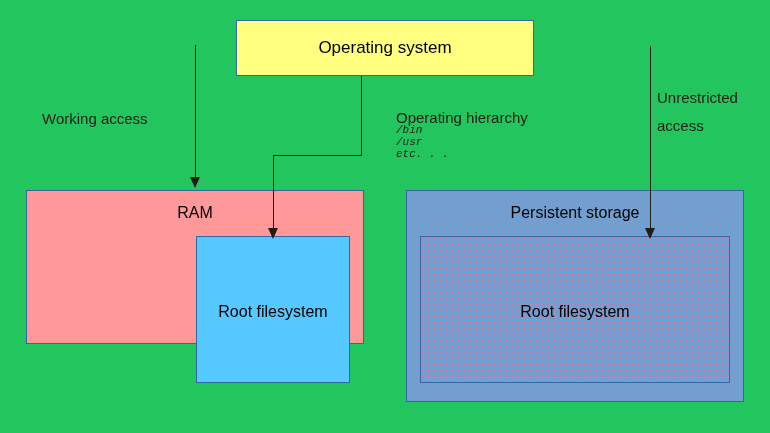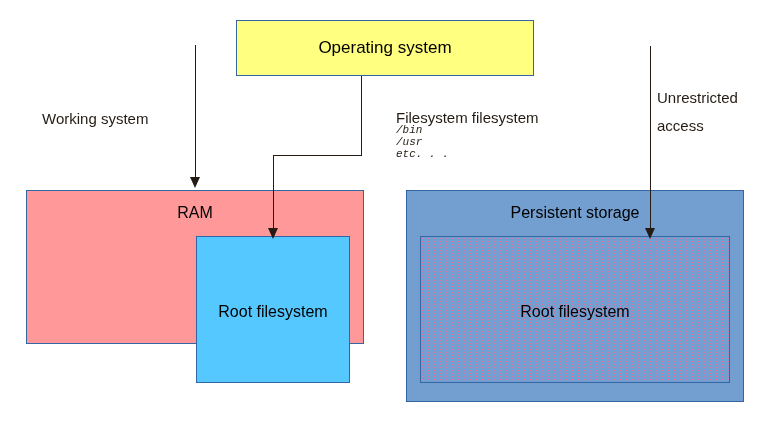--- a/index.html
+++ b/index.html
@@ -4,21 +4,21 @@
 <style>
   html, body {
     margin: 0;
     padding: 0;
     background: #000000;
   }
   #canvas {
     position: relative;
     width: 770px;
     height: 433px;
-    background: #ffffff;
+    background: #22c55e;
     overflow: hidden;
     font-family: "Liberation Sans", sans-serif;
   }
 
   
   .box {
     position: absolute;
     box-sizing: border-box;
     border: 1px solid #3465a4;
   }
@@ -185,23 +185,23 @@
   <div class="arrowhead" id="arrow-os-ram"></div>
 
   <div class="line vline" id="line-fs-down1"></div>
   <div class="line hline" id="line-fs-left"></div>
   <div class="line vline" id="line-fs-down2"></div>
   <div class="arrowhead" id="arrow-fs"></div>
 
   <div class="line vline" id="line-storage"></div>
   <div class="arrowhead" id="arrow-storage"></div>
 
-  <div class="annot" id="label-working-memory">Working system</div>
-
-  <div class="annot" id="label-fs-hierarchy">Filesystem filesystem</div>
+  <div class="annot" id="label-working-memory">Working access</div>
+
+  <div class="annot" id="label-fs-hierarchy">Operating hierarchy</div>
 
   <div class="annot mono" id="label-fs-paths">/bin
 /usr
 etc. . .</div>
 
   <div class="annot" id="label-unrestricted">Unrestricted
 access</div>
 
 </div>
 

